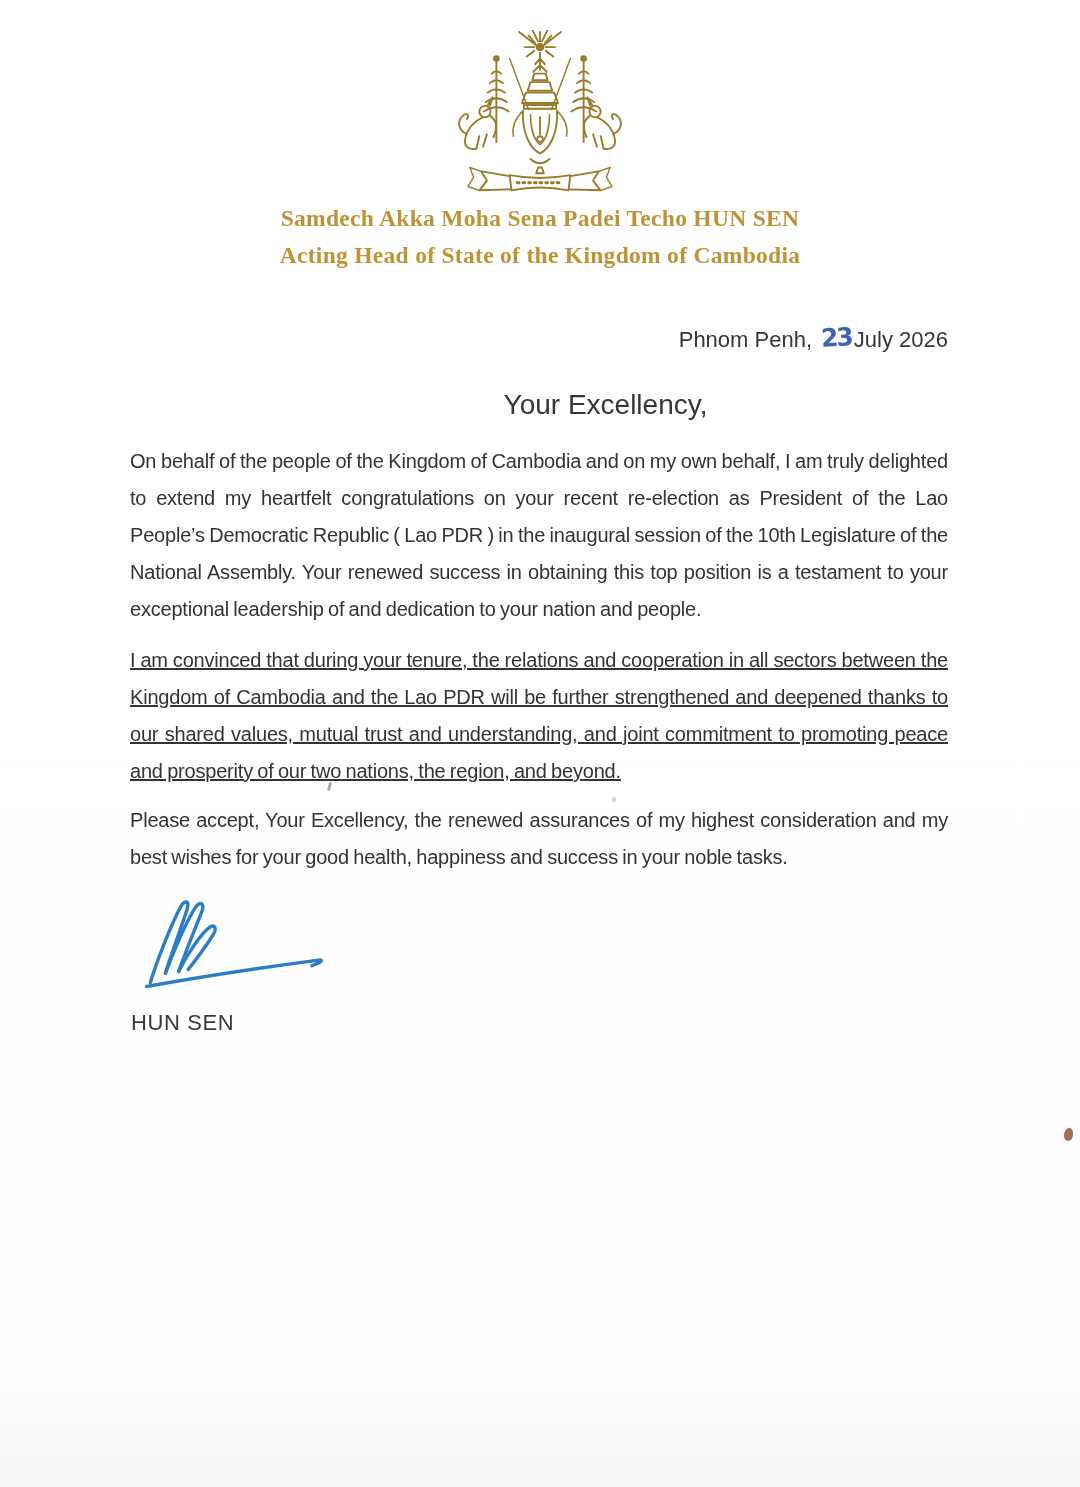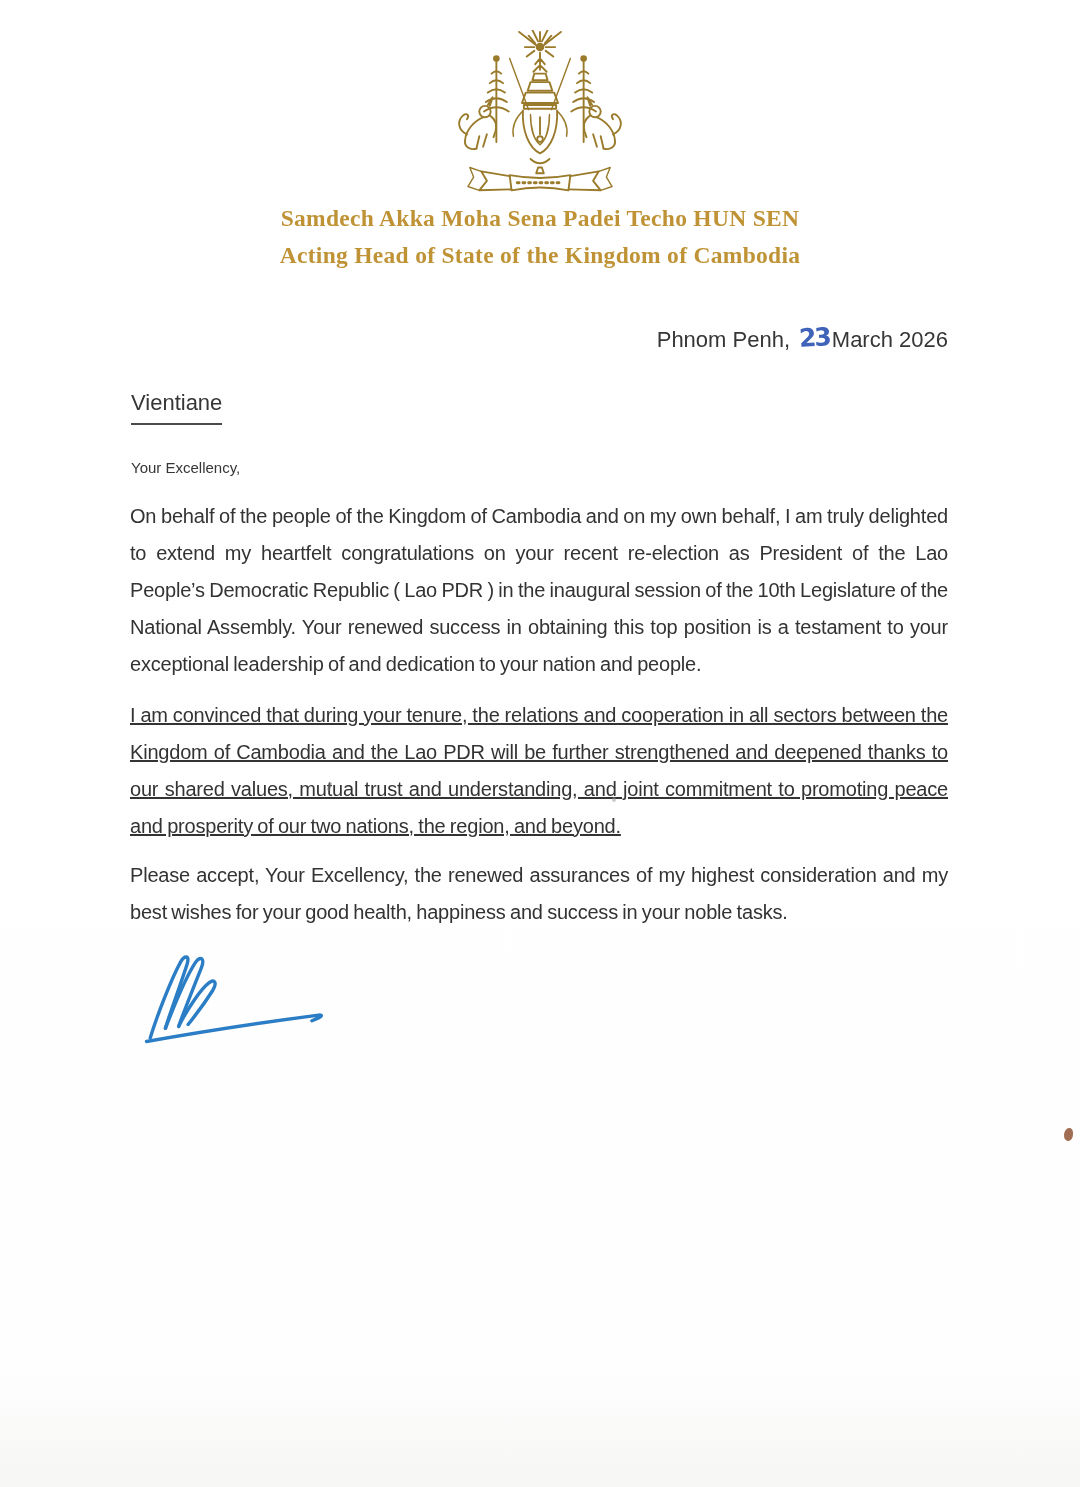--- a/index.html
+++ b/index.html
@@ -52,22 +52,23 @@
     color: #363636;
     line-height: 36.5px;
   }
   .recipient .underlined { 
     display: inline-block;
     border-bottom: 2px solid #4a4a4a;
     padding-bottom: 1px;
   }
   .salutation {
     margin: 34px 0 0 131px;
-    font-size: 15px;
+    font-size: 28px;
     color: #363636;
+    text-align: center;
   }
   .body-para {
     width: 818px;
     margin: 0 0 0 130px;
     font-size: 20px;
     letter-spacing: -0.2px;
     word-spacing: -1px;
     line-height: 37px;
     color: #333333;
     text-align: justify;
@@ -175,42 +176,42 @@
       </g>
     </svg>
   </div>
 
   <div class="letterhead-title">
     <div>Samdech Akka Moha Sena Padei Techo HUN SEN</div>
     <div>Acting Head of State of the Kingdom of Cambodia</div>
   </div>
 
   <div class="dateline">
-    <span>Phnom Penh,</span><span class="hand-day">23</span><span>March 2026</span>
+    <span>Phnom Penh,</span><span class="hand-day">23</span><span>July 2026</span>
   </div>
 
   <div class="recipient">
-    <div><span class="underlined">Vientiane</span></div>
   </div>
 
   <div class="salutation">Your Excellency,</div>
 
   <p class="body-para" id="para1">On behalf of the people of the Kingdom of Cambodia and on my own behalf, I am truly delighted to extend my heartfelt congratulations on your recent re-election as President of the Lao People’s Democratic Republic ( Lao PDR ) in the inaugural session of the 10th Legislature of the National Assembly. Your renewed success in obtaining this top position is a testament to your exceptional leadership of and dedication to your nation and people.</p>
   <p class="body-para" id="para2">I am convinced that during your tenure, the relations and cooperation in all sectors between the Kingdom of Cambodia and the Lao PDR will be further strengthened and deepened thanks to our shared values, mutual trust and understanding, and joint commitment to promoting peace and prosperity of our two nations, the region, and beyond.</p>
   <p class="body-para" id="para4">Please accept, Your Excellency, the renewed assurances of my highest consideration and my best wishes for your good health, happiness and success in your noble tasks.</p>
 
   <div class="signature-block">
     <svg viewBox="0 0 230 110" width="218" height="104">
       <g stroke="#2b7ec5" fill="none" stroke-width="3.6" stroke-linecap="round" stroke-linejoin="round">
         <path d="M18 96 C 24 76, 40 34, 50 16 C 54 9, 60 8, 57 18 C 50 40, 38 72, 34 86"></path>
         <path d="M34 86 C 44 60, 58 28, 66 16 C 71 9, 76 12, 72 22 C 64 42, 52 72, 48 84"></path>
         <path d="M48 84 C 58 64, 72 44, 80 38 C 86 33, 89 38, 84 46 C 77 57, 66 72, 58 82"></path>
         <path d="M14 100 C 42 95, 120 82, 196 72 C 200 71.5, 200 73, 196 75 L 189 78"></path>
       </g>
     </svg>
   </div>
 
+  <div class="signer-name">HUN SEN</div>
 
   <div class="speck-red"></div>
   <div class="speck-quote"></div>
   <div class="speck-dot"></div>
 
 </div>
 
 </body></html>

